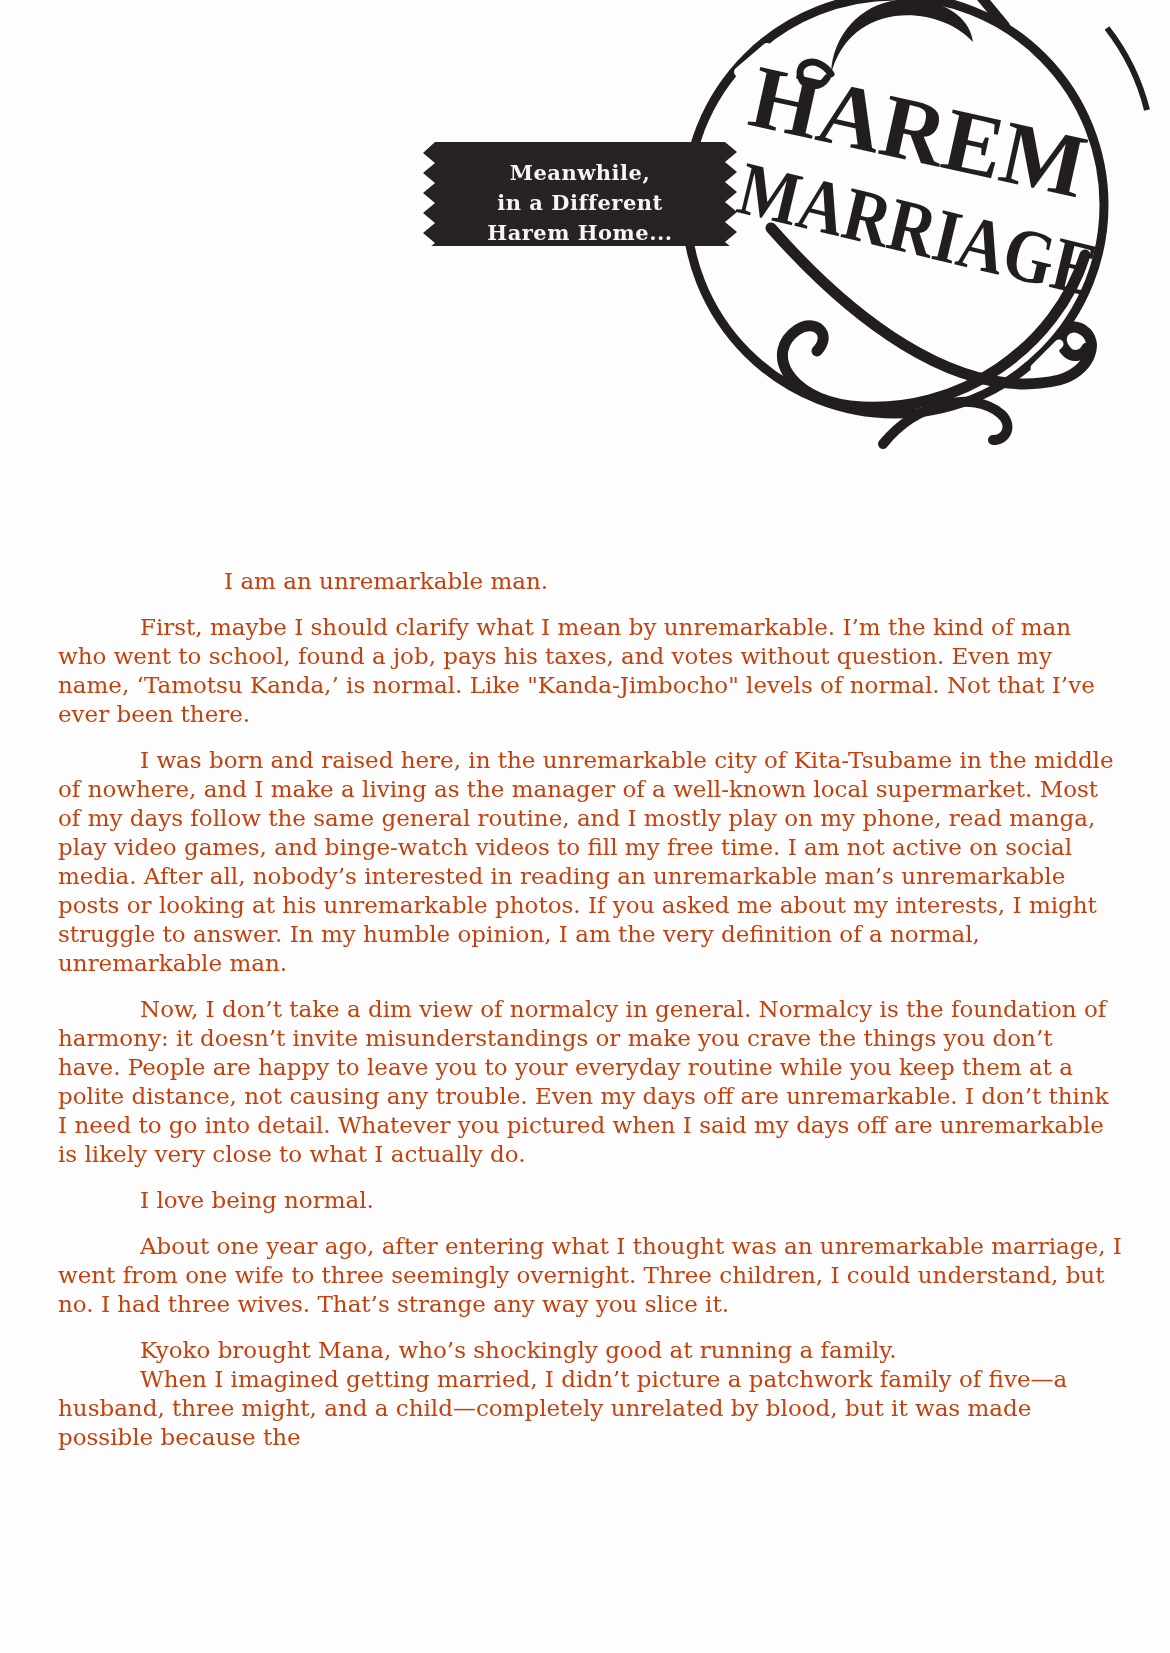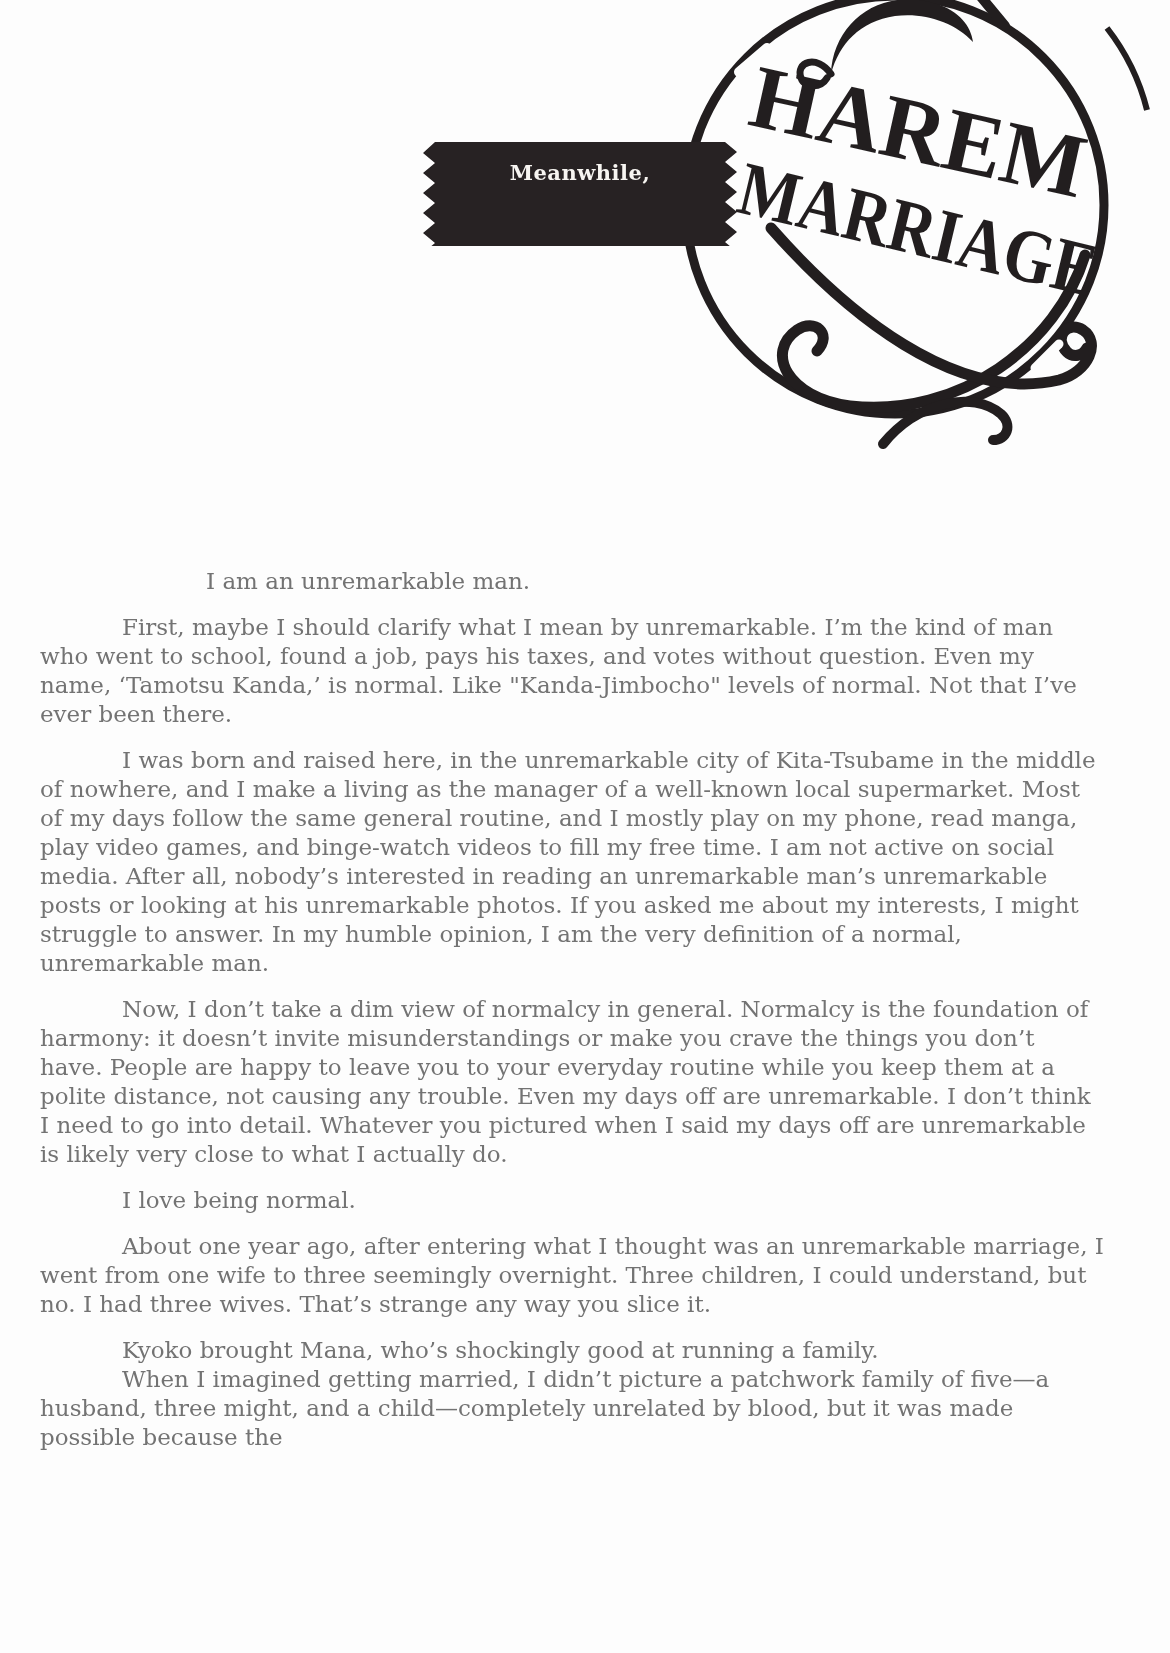--- a/index.html
+++ b/index.html
@@ -39,22 +39,22 @@
     display:block;
     color:#f7f5f1;
     font-family:"DejaVu Serif", serif;
     font-weight:700;
     font-size:21px;
     line-height:30px;
     letter-spacing:0.5px;
   }
   
   .body-text{
-    position:absolute;left:40px;top:567px;width:1064px;
-    color:#737373;
+    position:absolute;left:58px;top:567px;width:1064px;
+    color:#c2410c;
     font-size:23px;
     line-height:29px;
     text-align:left;
   }
   .para{margin:0 0 17px 0;text-indent:82px;}
   .first-para{text-indent:166px;}
   .line-only{margin-bottom:0;}
 </style>
 </head>
 <body>
@@ -76,20 +76,22 @@
 
   <path d="M 84,102 L 112,78" stroke="#fdfdfd" stroke-width="10" stroke-linecap="round"></path>
   <path d="M 380,398 L 404,374" stroke="#fdfdfd" stroke-width="9" stroke-linecap="round"></path>
 
   <text class="stamp-word" x="257" y="191" font-size="90" text-anchor="middle" textLength="340" lengthAdjust="spacingAndGlyphs" transform="rotate(12.5 257 191)">HAREM</text>
   <text class="stamp-word" x="257" y="284" font-size="76" text-anchor="middle" textLength="365" lengthAdjust="spacingAndGlyphs" transform="rotate(13.5 257 284)">MARRIAGE</text>
 </svg>
 
 <div class="banner">
   <span class="banner-line">Meanwhile,</span>
+  <span class="banner-line">in a Different</span>
+  <span class="banner-line">Harem Home...</span>
 </div>
 
 <div class="body-text">
   <p class="para first-para">I am an unremarkable man.</p>
   <p class="para">First, maybe I should clarify what I mean by unremarkable. I’m the kind of man who went to school, found a job, pays his taxes, and votes without question. Even my name, ‘Tamotsu Kanda,’ is normal. Like "Kanda-Jimbocho" levels of normal. Not that I’ve ever been there.</p>
   <p class="para">I was born and raised here, in the unremarkable city of Kita-Tsubame in the middle of nowhere, and I make a living as the manager of a well-known local supermarket. Most of my days follow the same general routine, and I mostly play on my phone, read manga, play video games, and binge-watch videos to fill my free time. I am not active on social media. After all, nobody’s interested in reading an unremarkable man’s unremarkable posts or looking at his unremarkable photos. If you asked me about my interests, I might struggle to answer. In my humble opinion, I am the very definition of a normal, unremarkable man.</p>
   <p class="para">Now, I don’t take a dim view of normalcy in general. Normalcy is the foundation of harmony: it doesn’t invite misunderstandings or make you crave the things you don’t have. People are happy to leave you to your everyday routine while you keep them at a polite distance, not causing any trouble. Even my days off are unremarkable. I don’t think I need to go into detail. Whatever you pictured when I said my days off are unremarkable is likely very close to what I actually do.</p>
   <p class="para">I love being normal.</p>
   <p class="para">About one year ago, after entering what I thought was an unremarkable marriage, I went from one wife to three seemingly overnight. Three children, I could understand, but no. I had three wives. That’s strange any way you slice it.</p>
   <p class="para line-only">Kyoko brought Mana, who’s shockingly good at running a family.</p>

